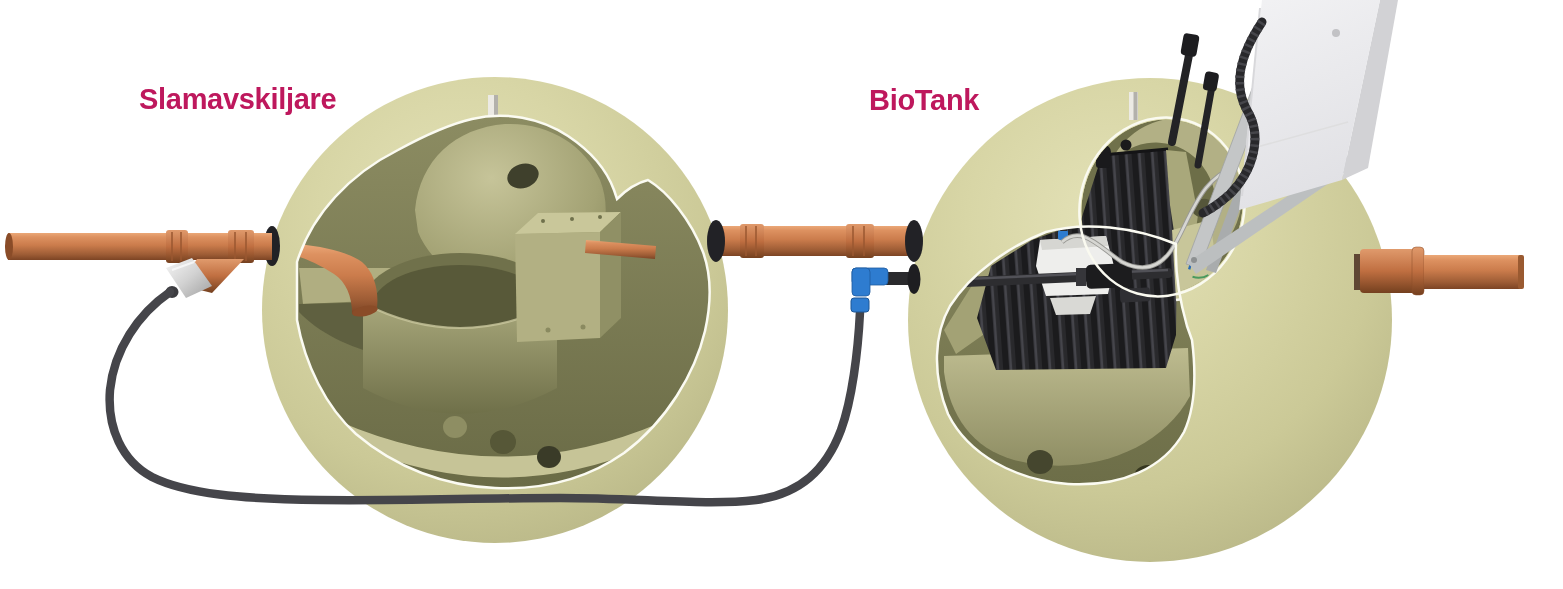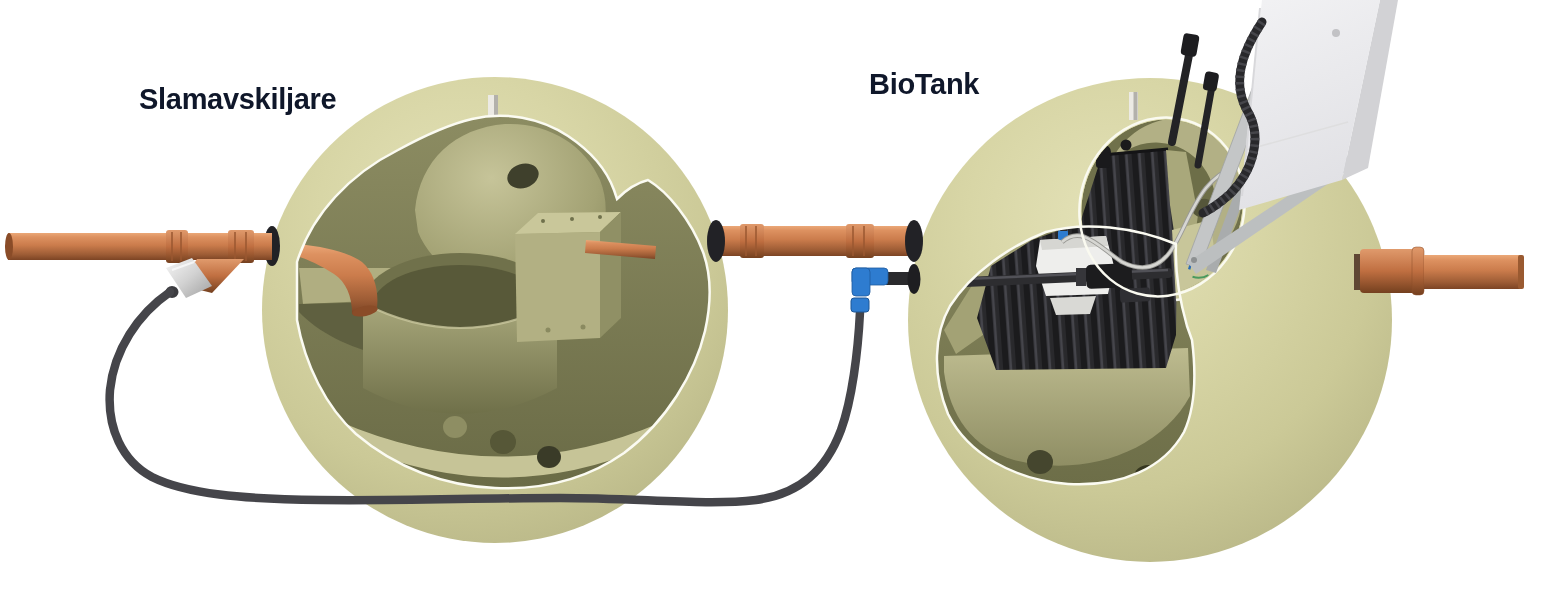--- a/index.html
+++ b/index.html
@@ -1,22 +1,22 @@
 <!DOCTYPE html>
 <html><head>
 <meta charset="utf-8">
 <style>
   html,body{margin:0;padding:0;background:#ffffff;}
   .stage{position:relative;width:1563px;height:589px;background:#ffffff;overflow:hidden;
          font-family:"Liberation Sans", sans-serif;}
   .stage svg{position:absolute;left:0;top:0;}
   .tank-label{position:absolute;font-weight:700;font-size:29px;letter-spacing:-0.3px;
-              color:#0f172a;white-space:nowrap;}
+              color:#be185d;white-space:nowrap;}
   .label-left{left:139px;top:83px;}
-  .label-right{left:869px;top:68px;}
+  .label-right{left:869px;top:84px;}
 </style>
 </head>
 <body>
 
 <div class="stage">
 
 <svg width="1563" height="589" viewBox="0 0 1563 589" xmlns="http://www.w3.org/2000/svg">
   <defs>
     <radialGradient id="tankGrad" cx="0.42" cy="0.30" r="0.85">
       <stop offset="0" stop-color="#e4e2b8"></stop>

